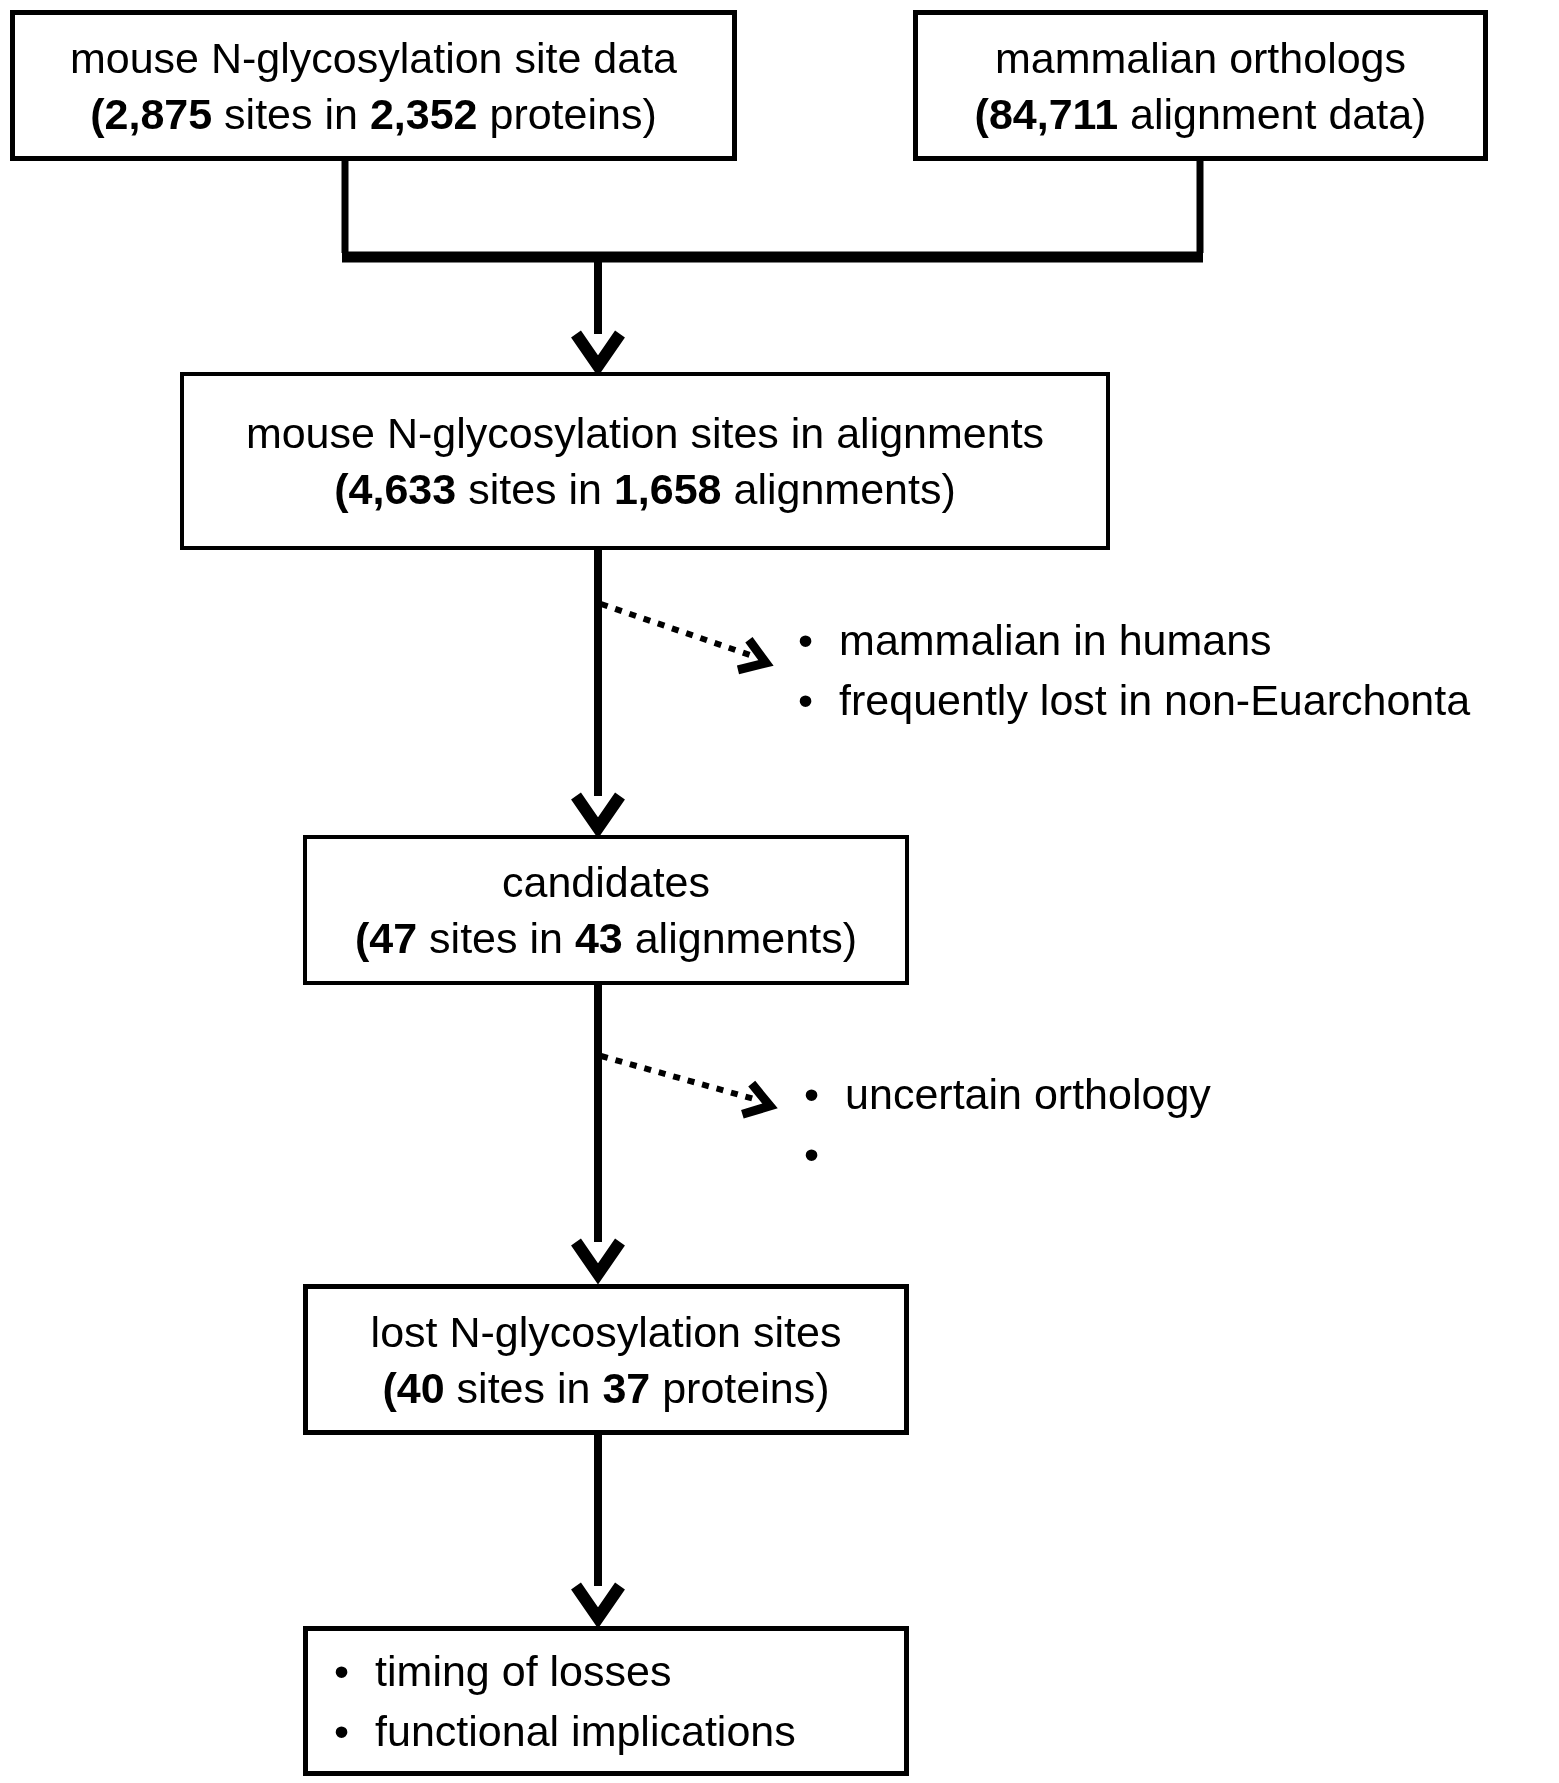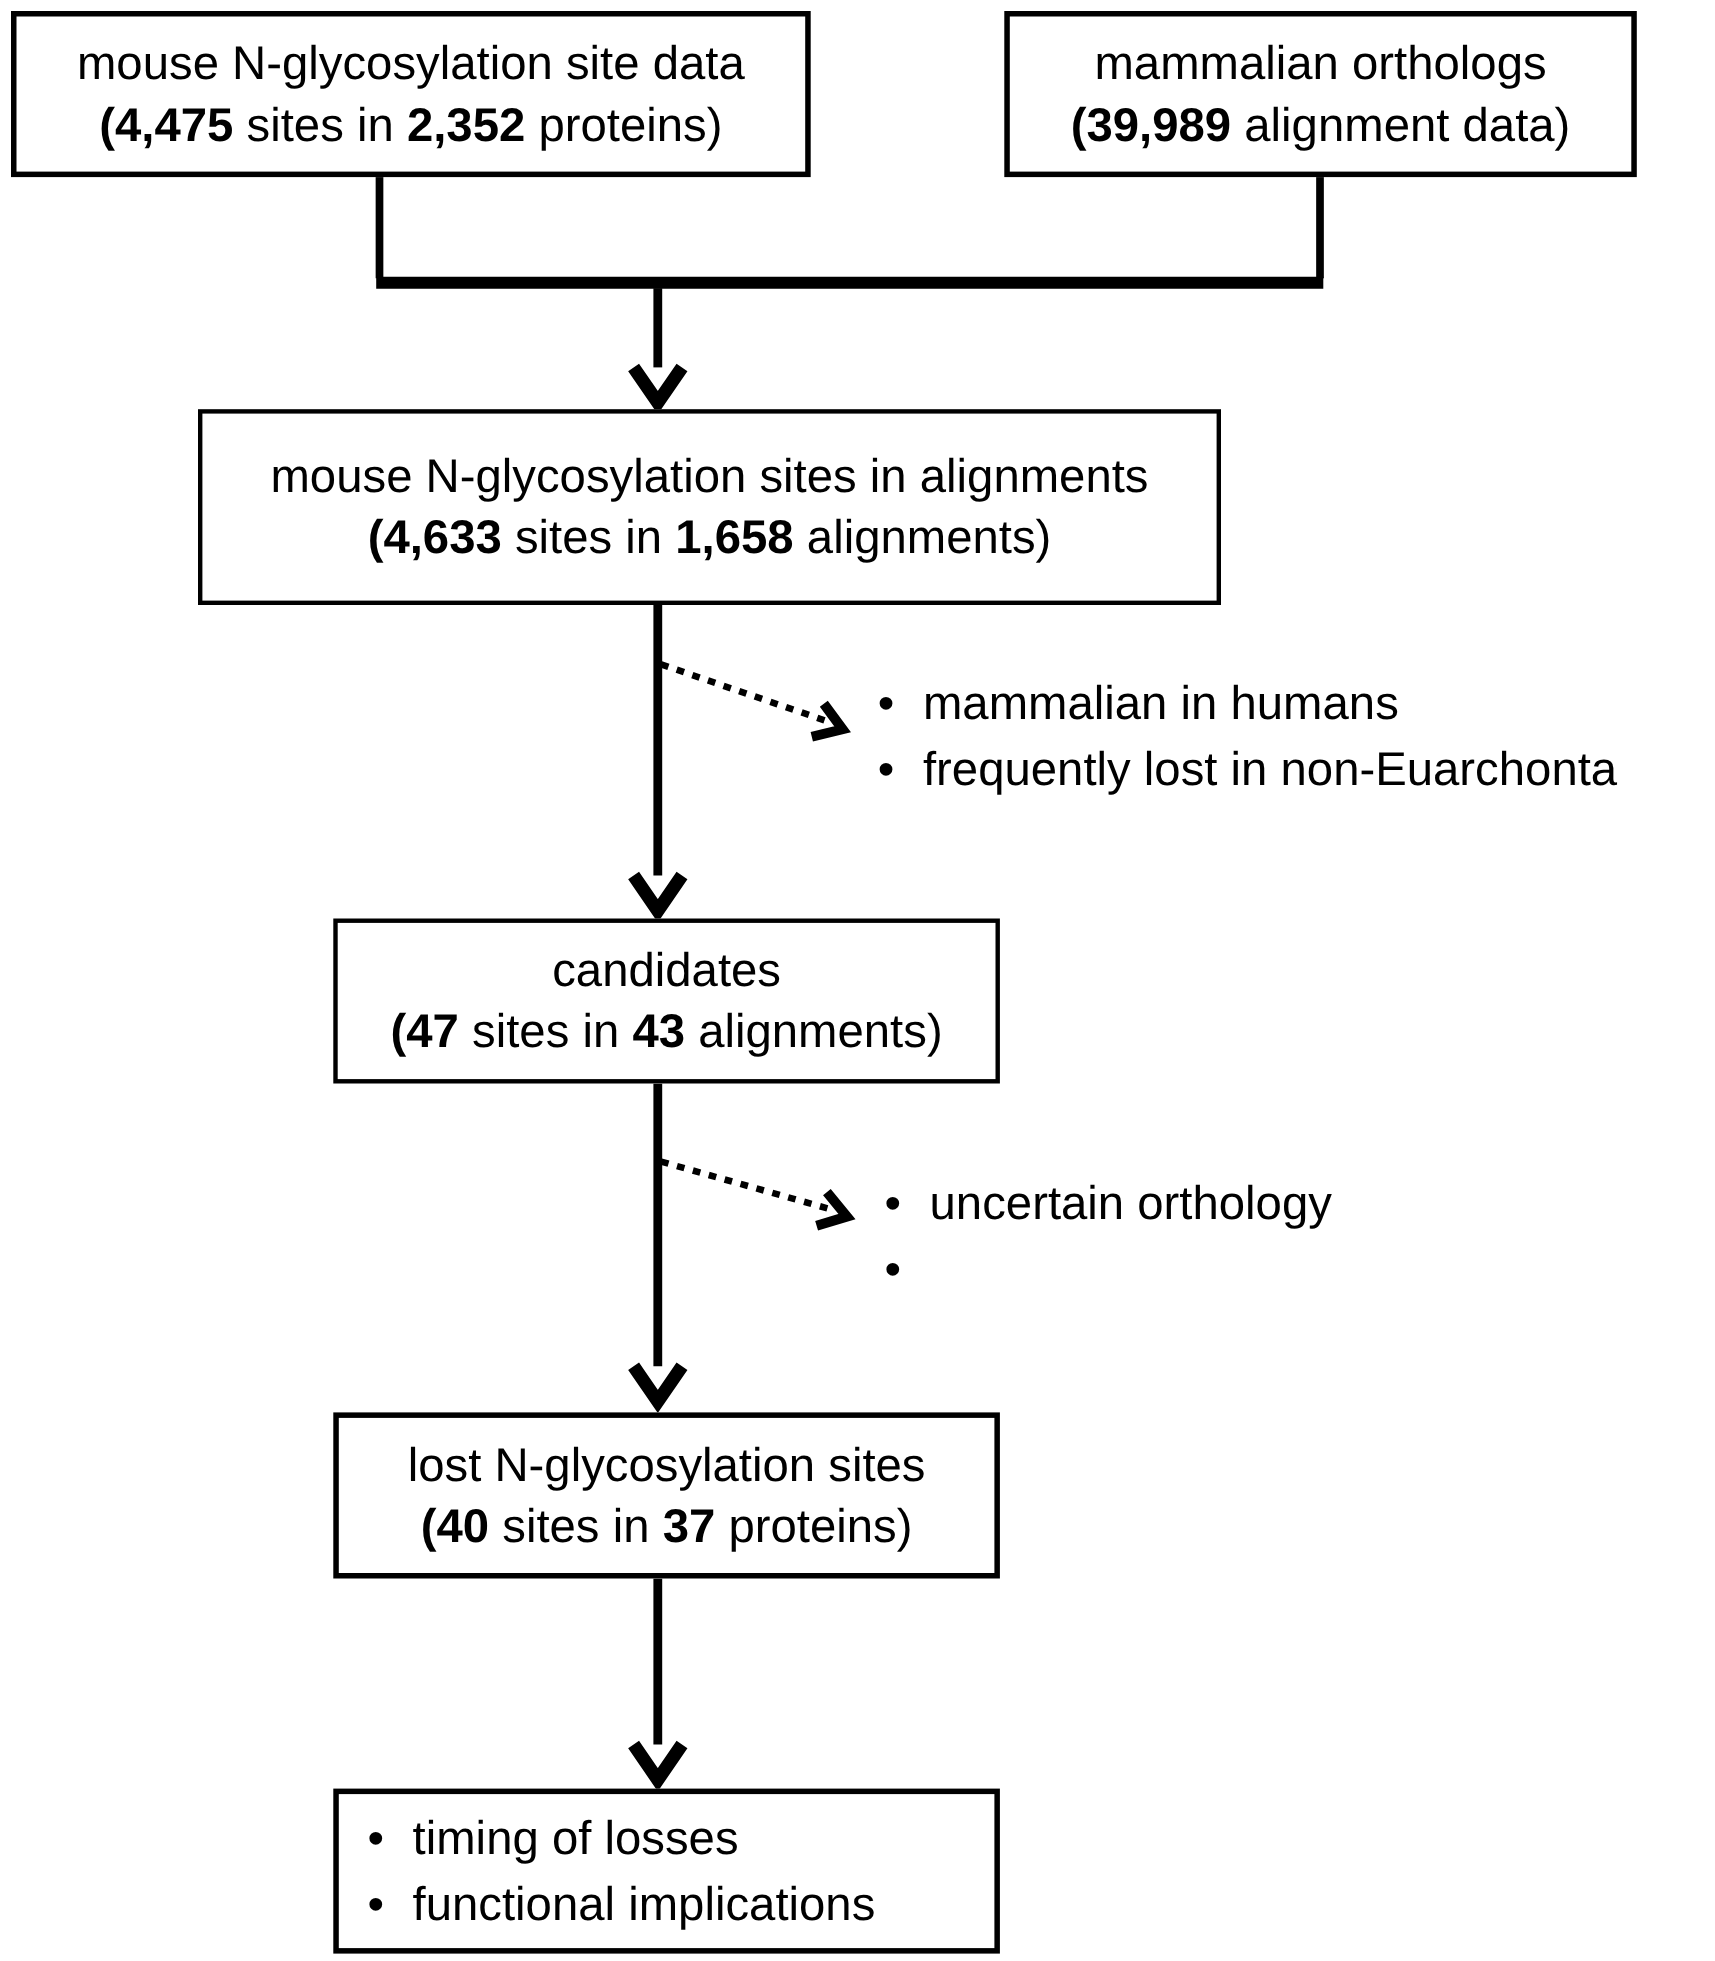--- a/index.html
+++ b/index.html
@@ -97,28 +97,28 @@
       <path class="dhead" d="M-16 -24 L0 0 L16 -24"></path>
     </g>
 
     <path class="shaft" d="M598 1435 V 1586"></path>
     <path class="head" d="M576 1586 L598 1618 L620 1586"></path>
   </svg>
 
   <div class="box" id="box-mouse-data">
     <div>mouse N-glycosylation site data</div>
     <div>
-      <span class="b">(4,475</span><span> sites in </span><span class="b">2,352</span><span> proteins)</span>
+      <span class="b">(2,875</span><span> sites in </span><span class="b">2,352</span><span> proteins)</span>
     </div>
   </div>
 
   <div class="box" id="box-orthologs">
     <div>mammalian orthologs</div>
     <div>
-      <span class="b">(39,989</span><span> alignment data)</span>
+      <span class="b">(84,711</span><span> alignment data)</span>
     </div>
   </div>
 
   <div class="box thin" id="box-alignments">
     <div>mouse N-glycosylation sites in alignments</div>
     <div>
       <span class="b">(4,633</span><span> sites in </span><span class="b">1,658</span><span> alignments)</span>
     </div>
   </div>
 

